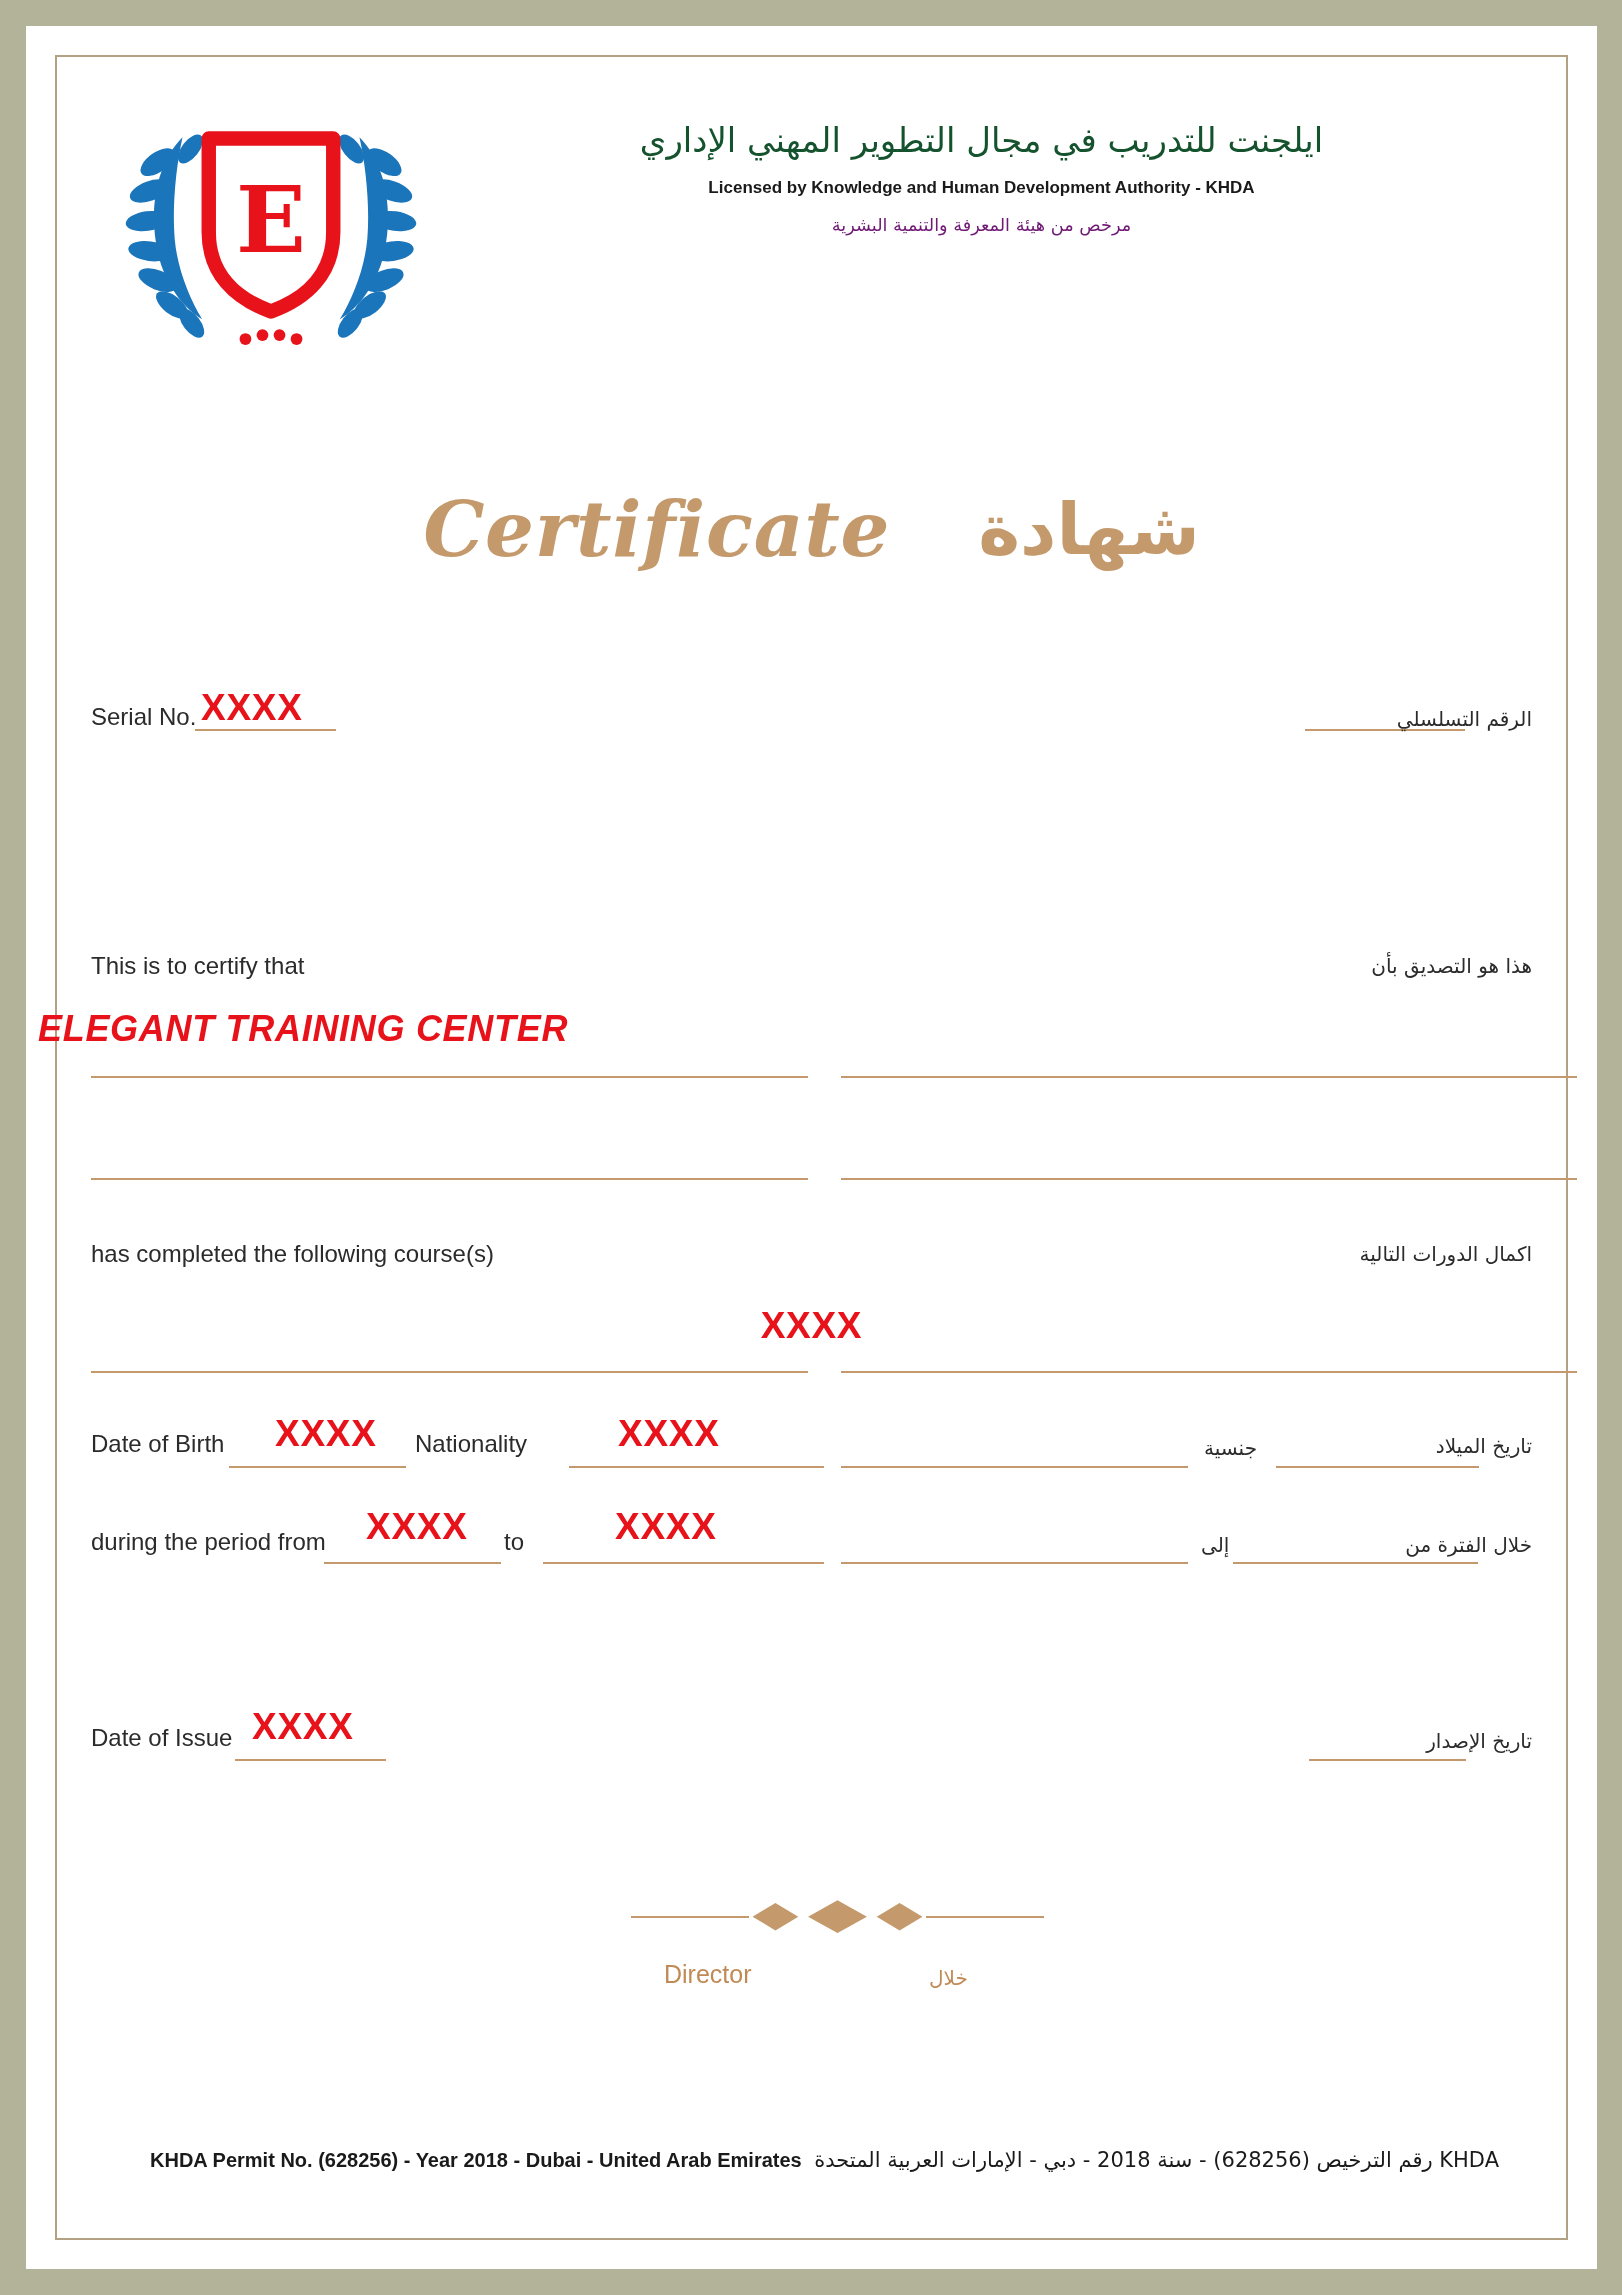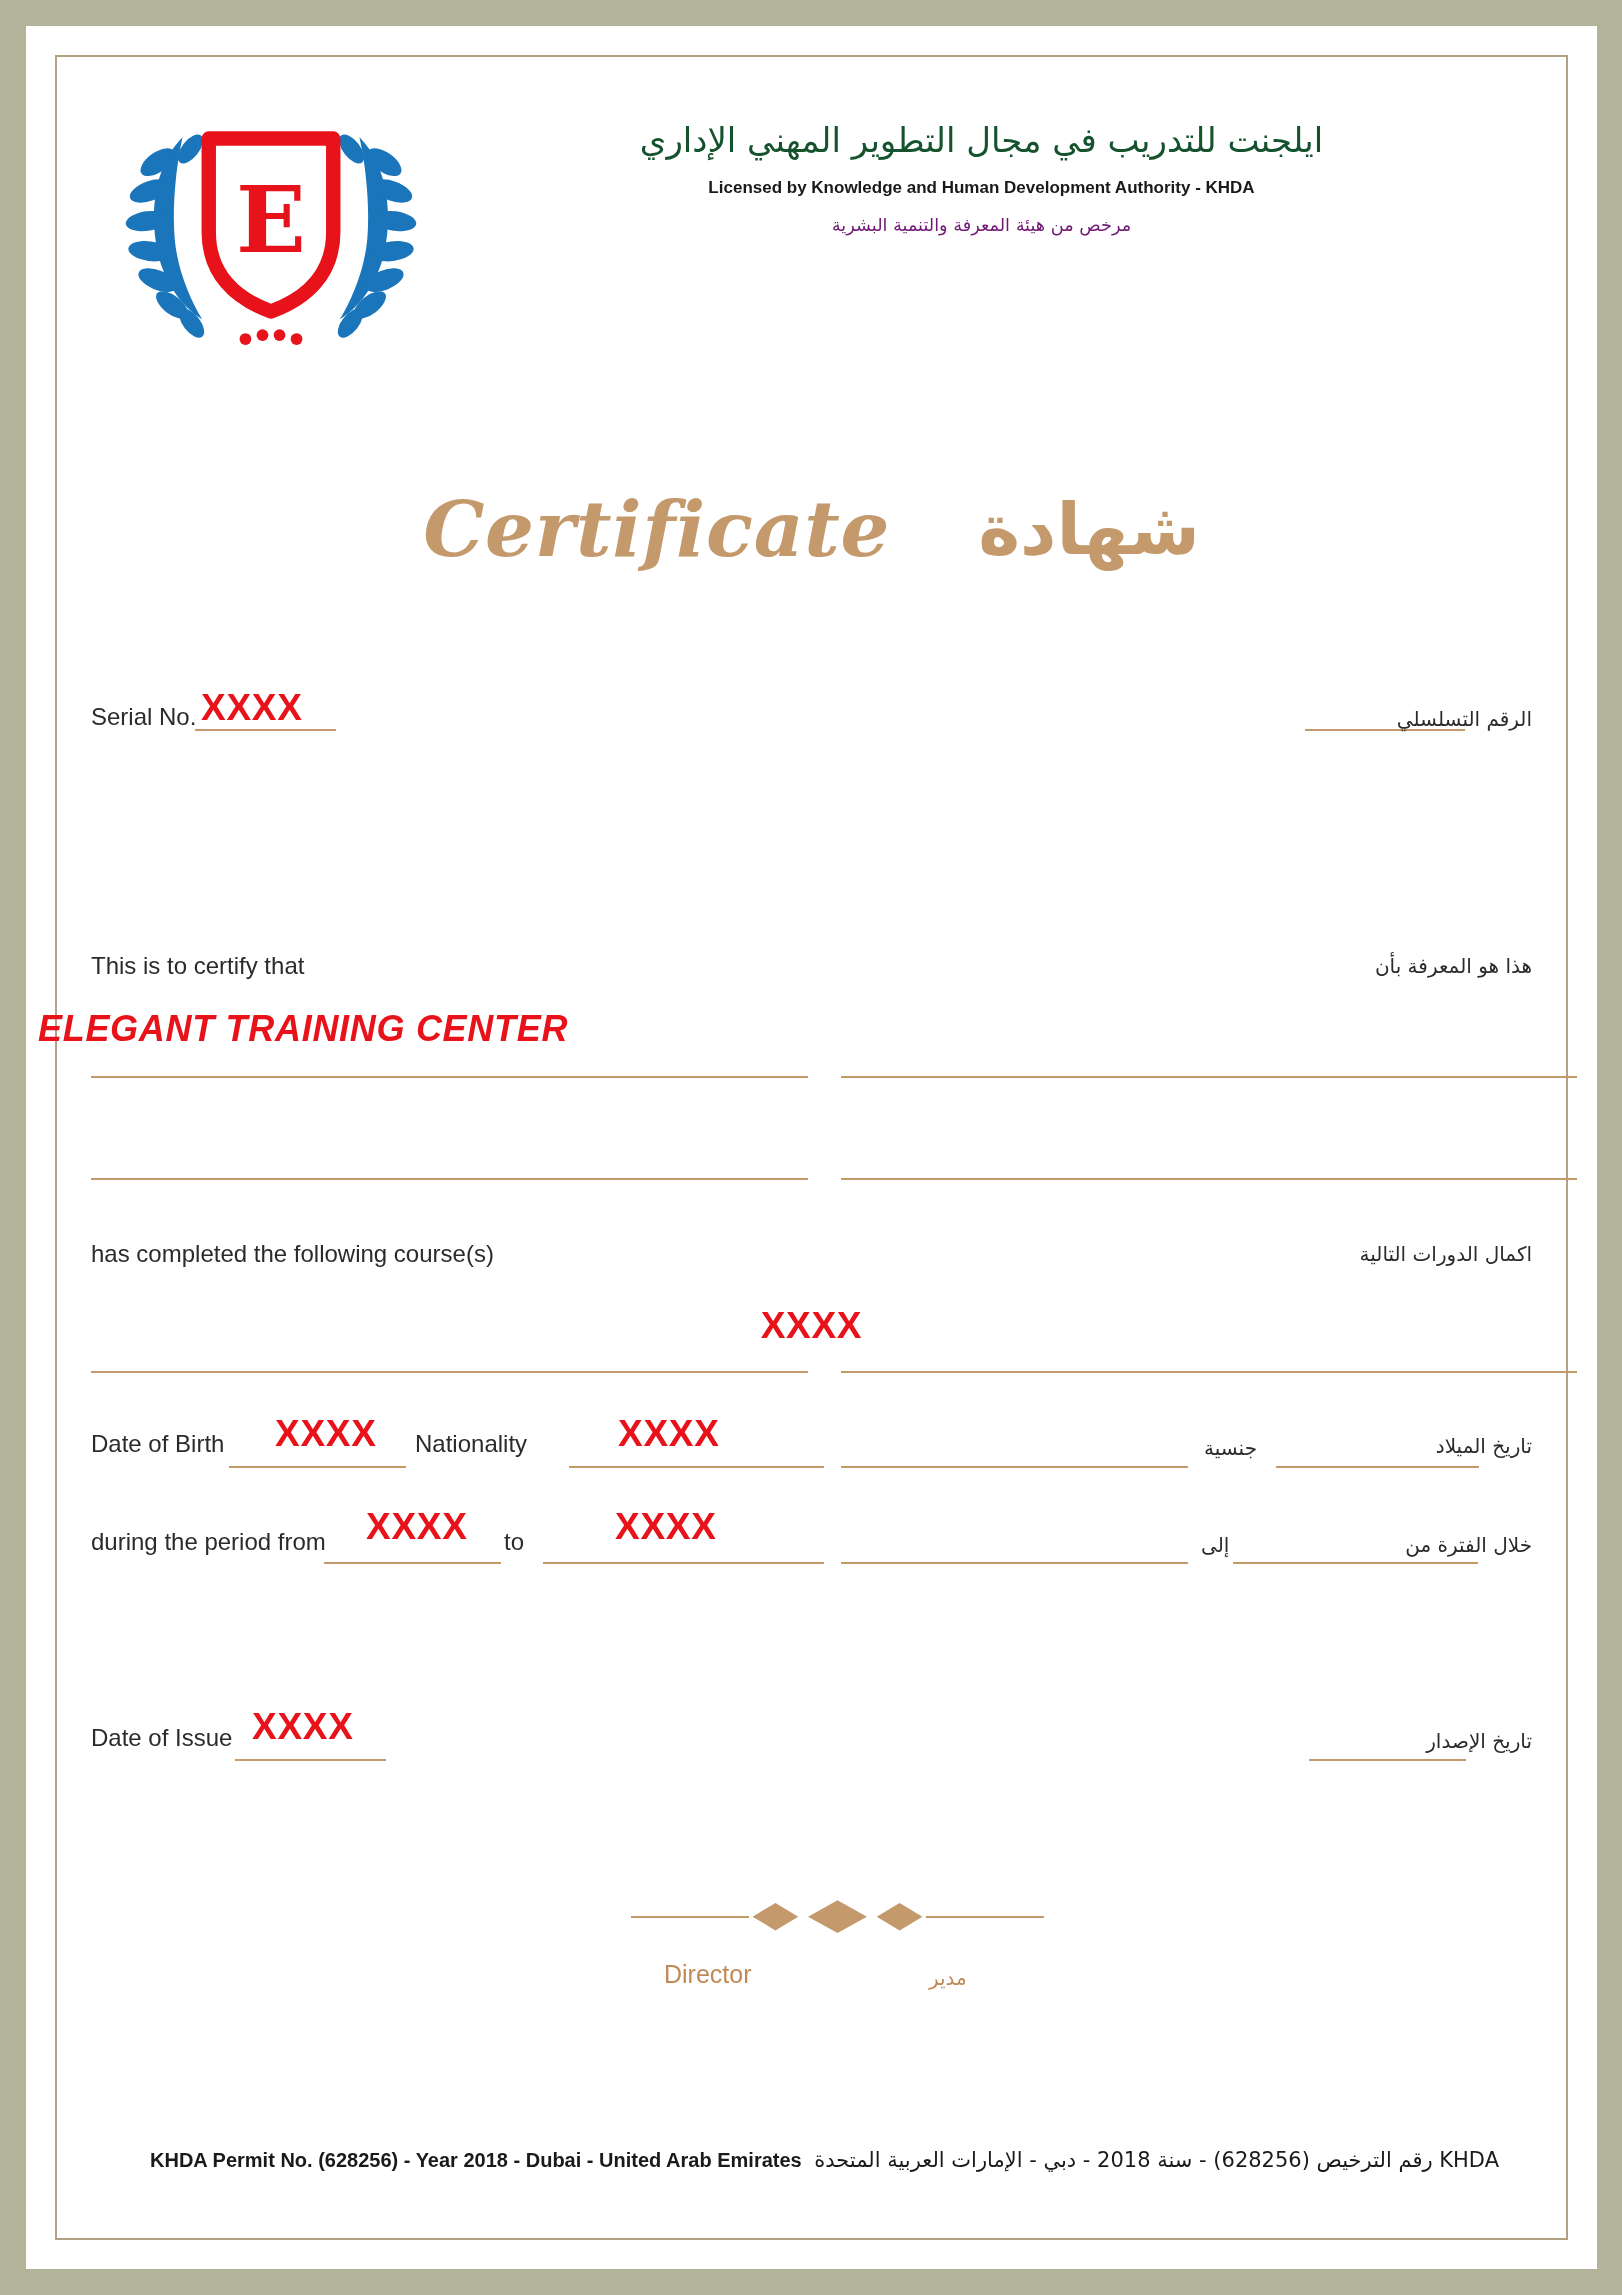--- a/index.html
+++ b/index.html
@@ -337,21 +337,21 @@
         <span class="title-ar">شهادة</span>
       </div>
 
       <div class="lbl-en serial-label">Serial No.</div>
       <div class="filled serial-value">XXXX</div>
       <div class="rule serial-rule"></div>
       <div class="rule serial-ar-rule"></div>
       <div class="lbl-ar serial-ar">الرقم التسلسلي</div>
 
       <div class="lbl-en certify-en">This is to certify that</div>
-      <div class="lbl-ar certify-ar">هذا هو المعرفة بأن</div>
+      <div class="lbl-ar certify-ar">هذا هو التصديق بأن</div>
       <div class="name-value">
         <span class="filled">ELEGANT TRAINING CENTER</span>
       </div>
       <div class="rule rule-name-left"></div>
       <div class="rule rule-name-right"></div>
       <div class="rule rule-name2-left"></div>
       <div class="rule rule-name2-right"></div>
 
       <div class="lbl-en course-en">has completed the following course(s)</div>
       <div class="lbl-ar course-ar">اكمال الدورات التالية</div>
@@ -395,21 +395,21 @@
       <div class="rule sig-line-l"></div>
       <div class="rule sig-line-r"></div>
       <div class="diamonds">
         <svg viewBox="0 0 280 55" width="183" height="36" xmlns="http://www.w3.org/2000/svg">
           <polygon points="10,27 45,6 80,27 45,48" fill="#c49a6c"></polygon>
           <polygon points="95,27 140,2 185,27 140,52" fill="#c49a6c"></polygon>
           <polygon points="200,27 235,6 270,27 235,48" fill="#c49a6c"></polygon>
         </svg>
       </div>
       <div class="dir-en">Director</div>
-      <div class="dir-ar">مدير</div>
+      <div class="dir-ar">خلال</div>
 
       <div class="foot-en">KHDA Permit No. (628256) - Year 2018 - Dubai - United Arab Emirates</div>
       <div class="foot-ar">KHDA رقم الترخيص (628256) - سنة 2018 - دبي - الإمارات العربية المتحدة</div>
 
     </div>
   </div>
 </div>
 
 
 </body></html>

